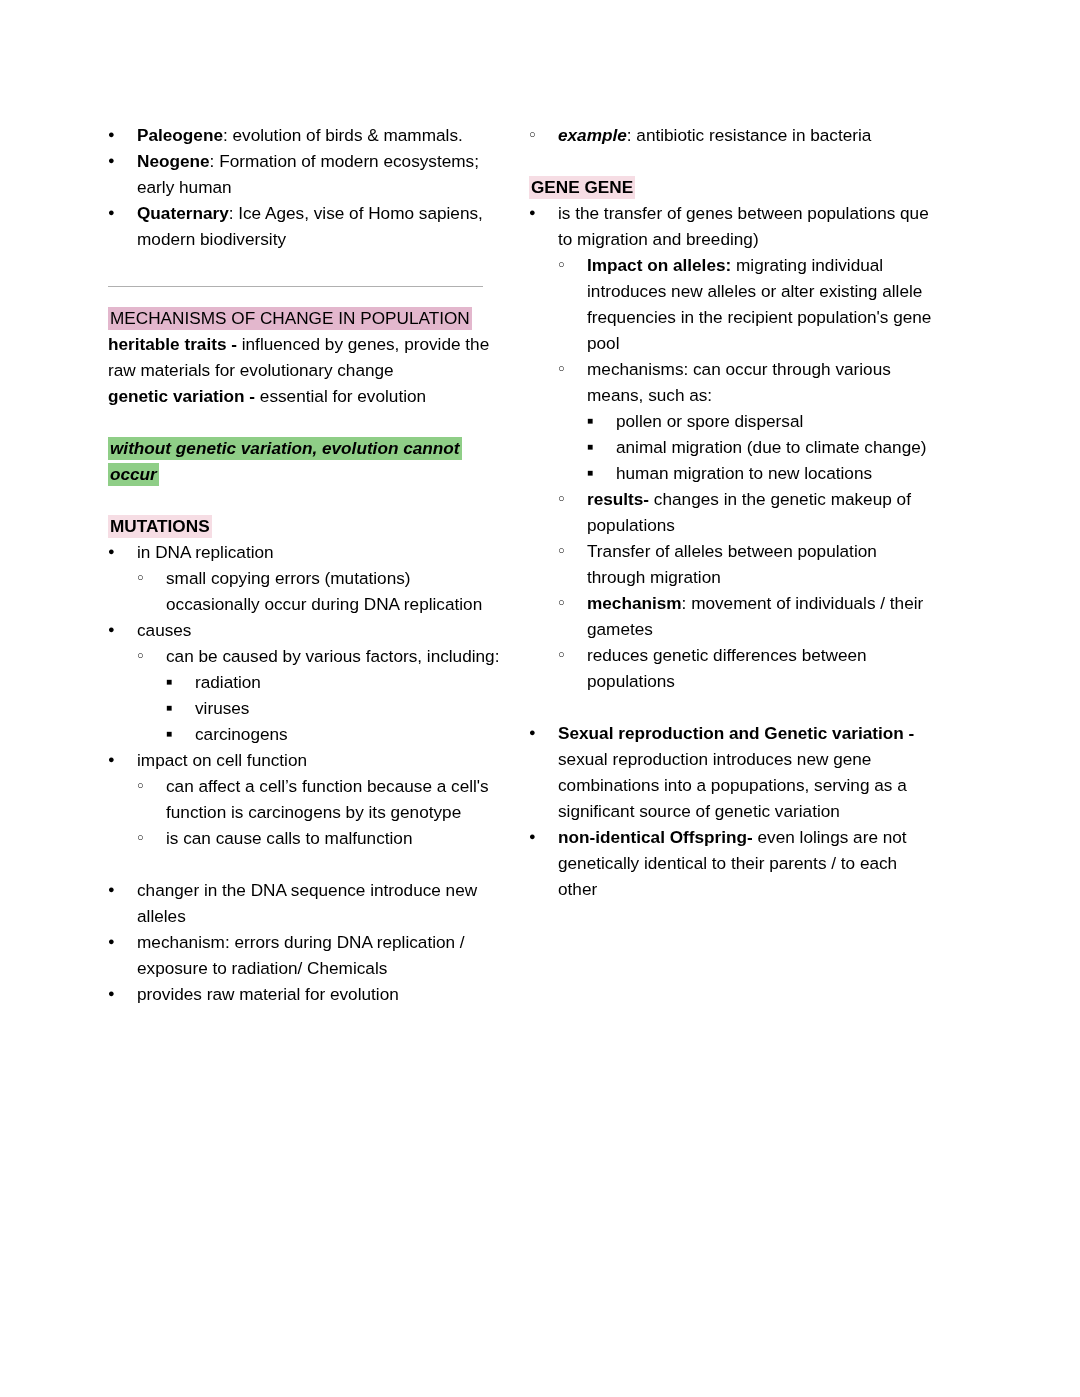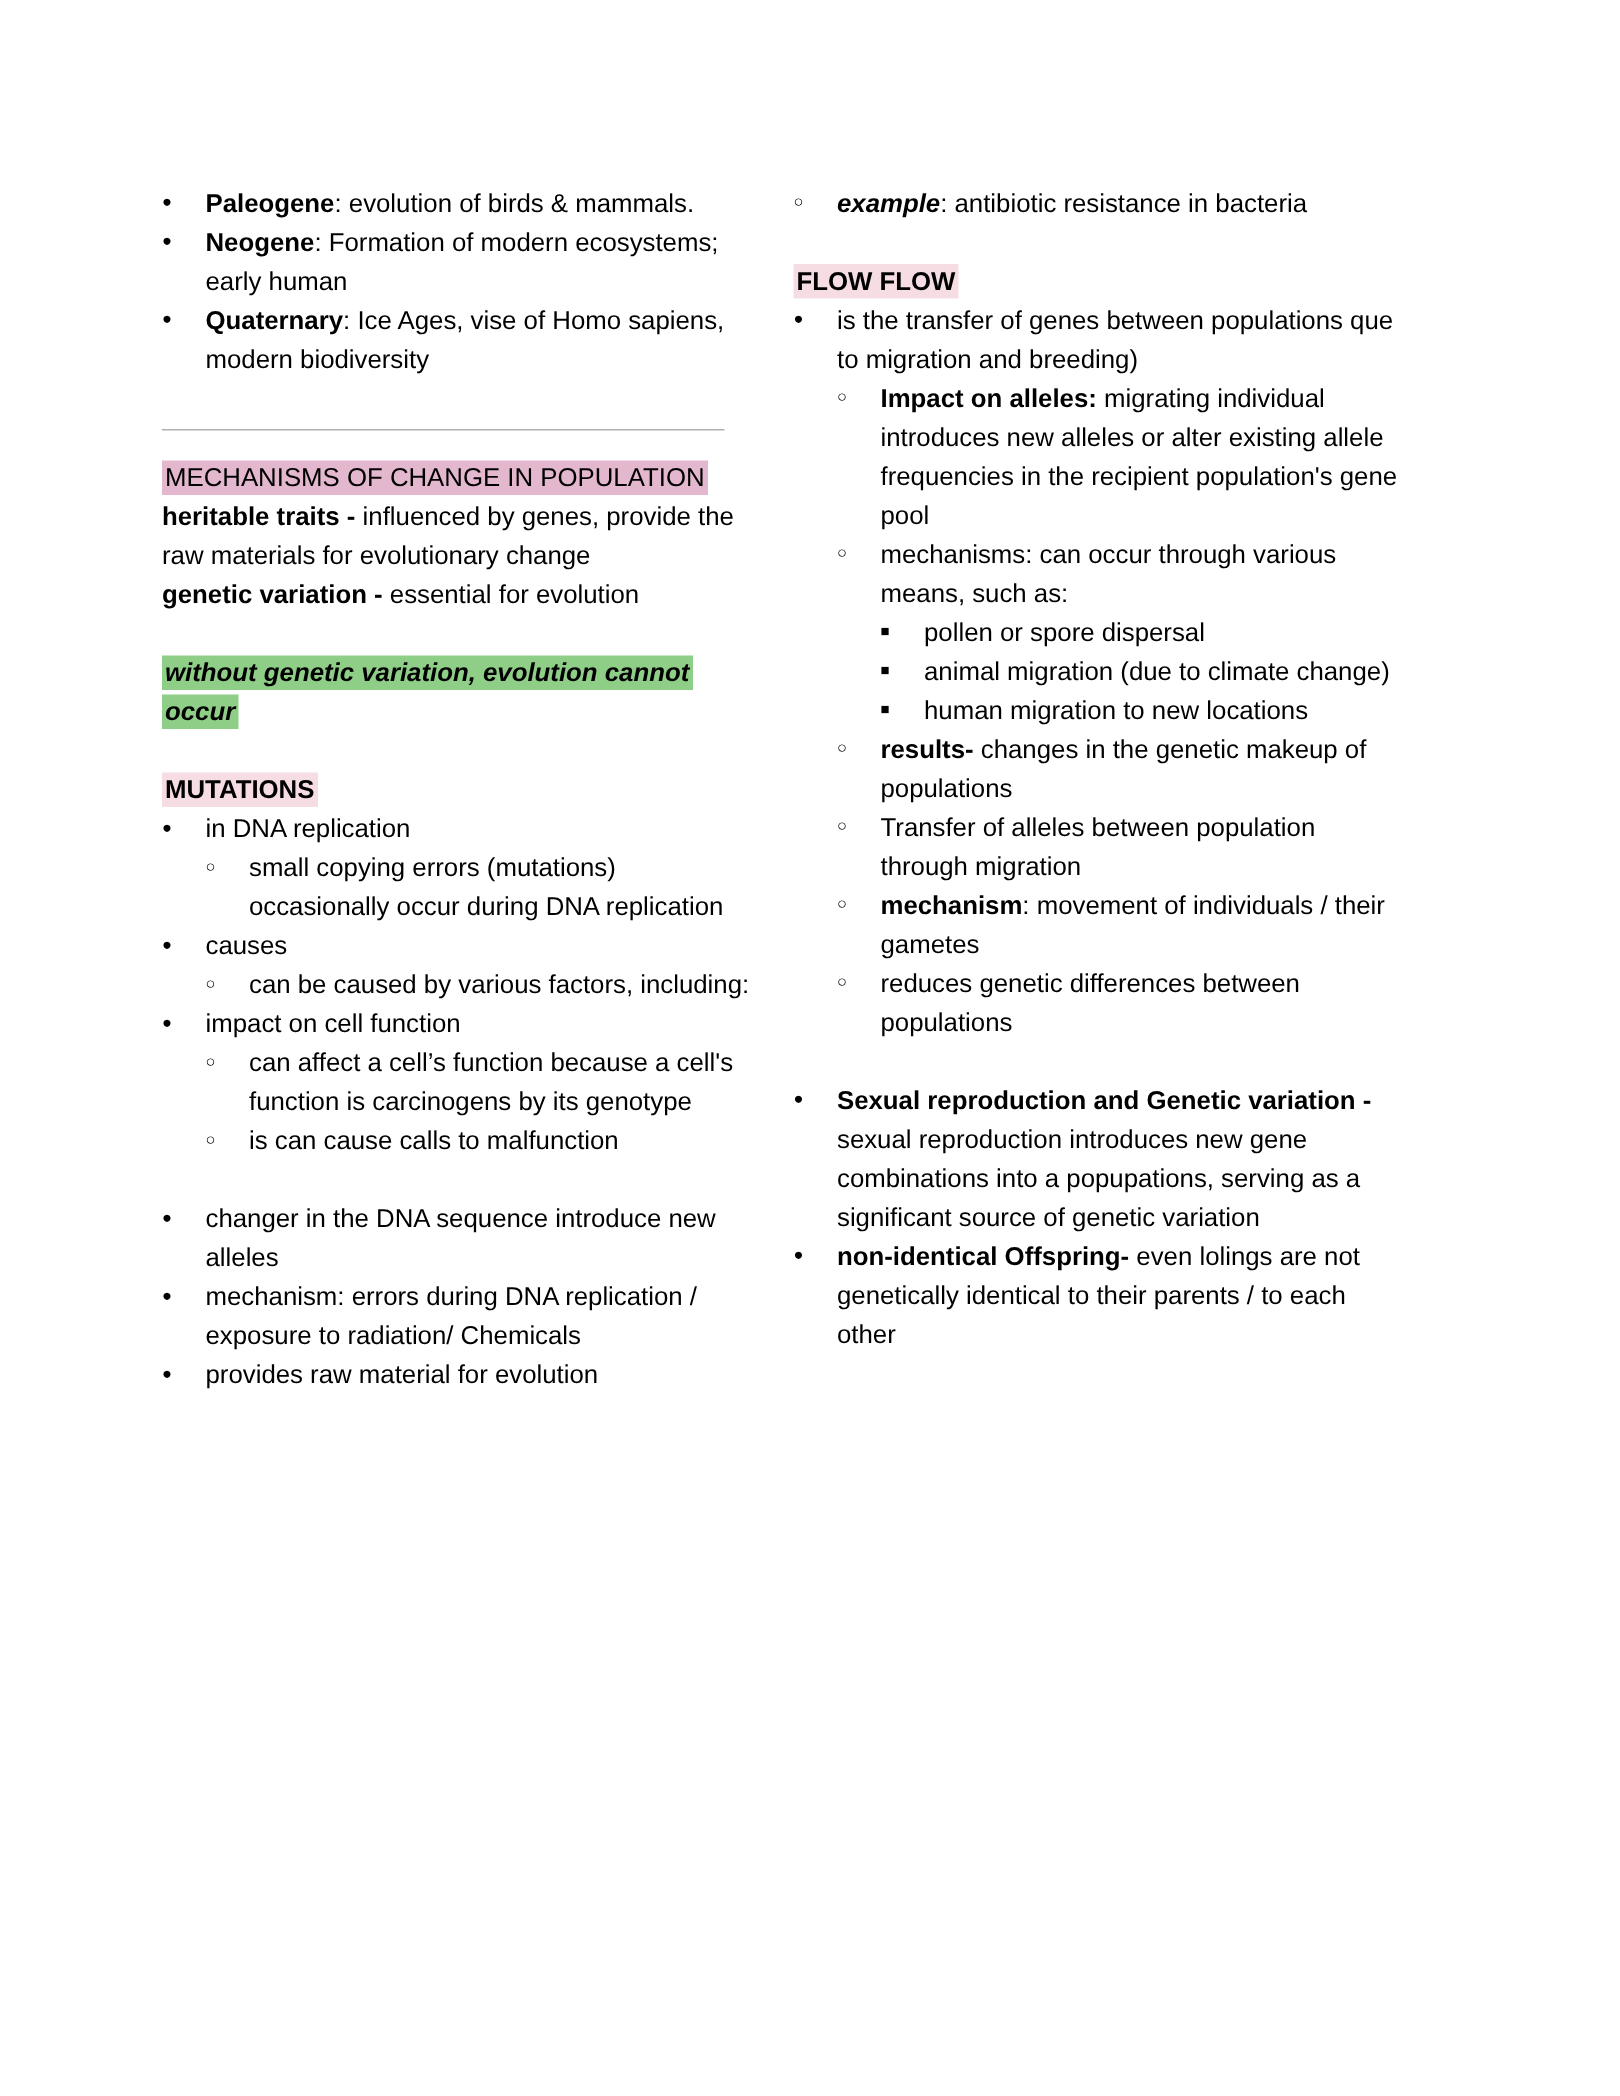--- a/index.html
+++ b/index.html
@@ -162,20 +162,34 @@
           </li>
         </ul>
       </li>
       <li class="item">
         <span class="marker bullet-disc"></span>
         <span>causes</span>
         <ul class="lvl lvl2">
           <li class="item">
             <span class="marker bullet-circle"></span>
             <span>can be caused by various factors, including:</span>
+            <ul class="lvl lvl3">
+              <li class="item">
+                <span class="marker bullet-square"></span>
+                <span>radiation</span>
+              </li>
+              <li class="item">
+                <span class="marker bullet-square"></span>
+                <span>viruses</span>
+              </li>
+              <li class="item">
+                <span class="marker bullet-square"></span>
+                <span>carcinogens</span>
+              </li>
+            </ul>
           </li>
         </ul>
       </li>
       <li class="item">
         <span class="marker bullet-disc"></span>
         <span>impact on cell function</span>
         <ul class="lvl lvl2">
           <li class="item">
             <span class="marker bullet-circle"></span>
             <span>can affect a cell’s function because a cell's function is carcinogens by its genotype</span>
@@ -212,21 +226,21 @@
     <ul class="lvl lvl2">
       <li class="item">
         <span class="marker bullet-circle"></span>
         <span><i class="s">example</i><span>: antibiotic resistance in bacteria</span></span>
       </li>
     </ul>
 
     <div class="sp-26"></div>
 
     <div class="heading">
-      <span class="seg hl-pink-light">FLOW FLOW</span>
+      <span class="seg hl-pink-light">GENE GENE</span>
     </div>
 
     <ul class="lvl lvl1">
       <li class="item">
         <span class="marker bullet-disc"></span>
         <span>is the transfer of genes between populations que to migration and breeding)</span>
 
         <ul class="lvl lvl2">
           <li class="item">
             <span class="marker bullet-circle"></span>

